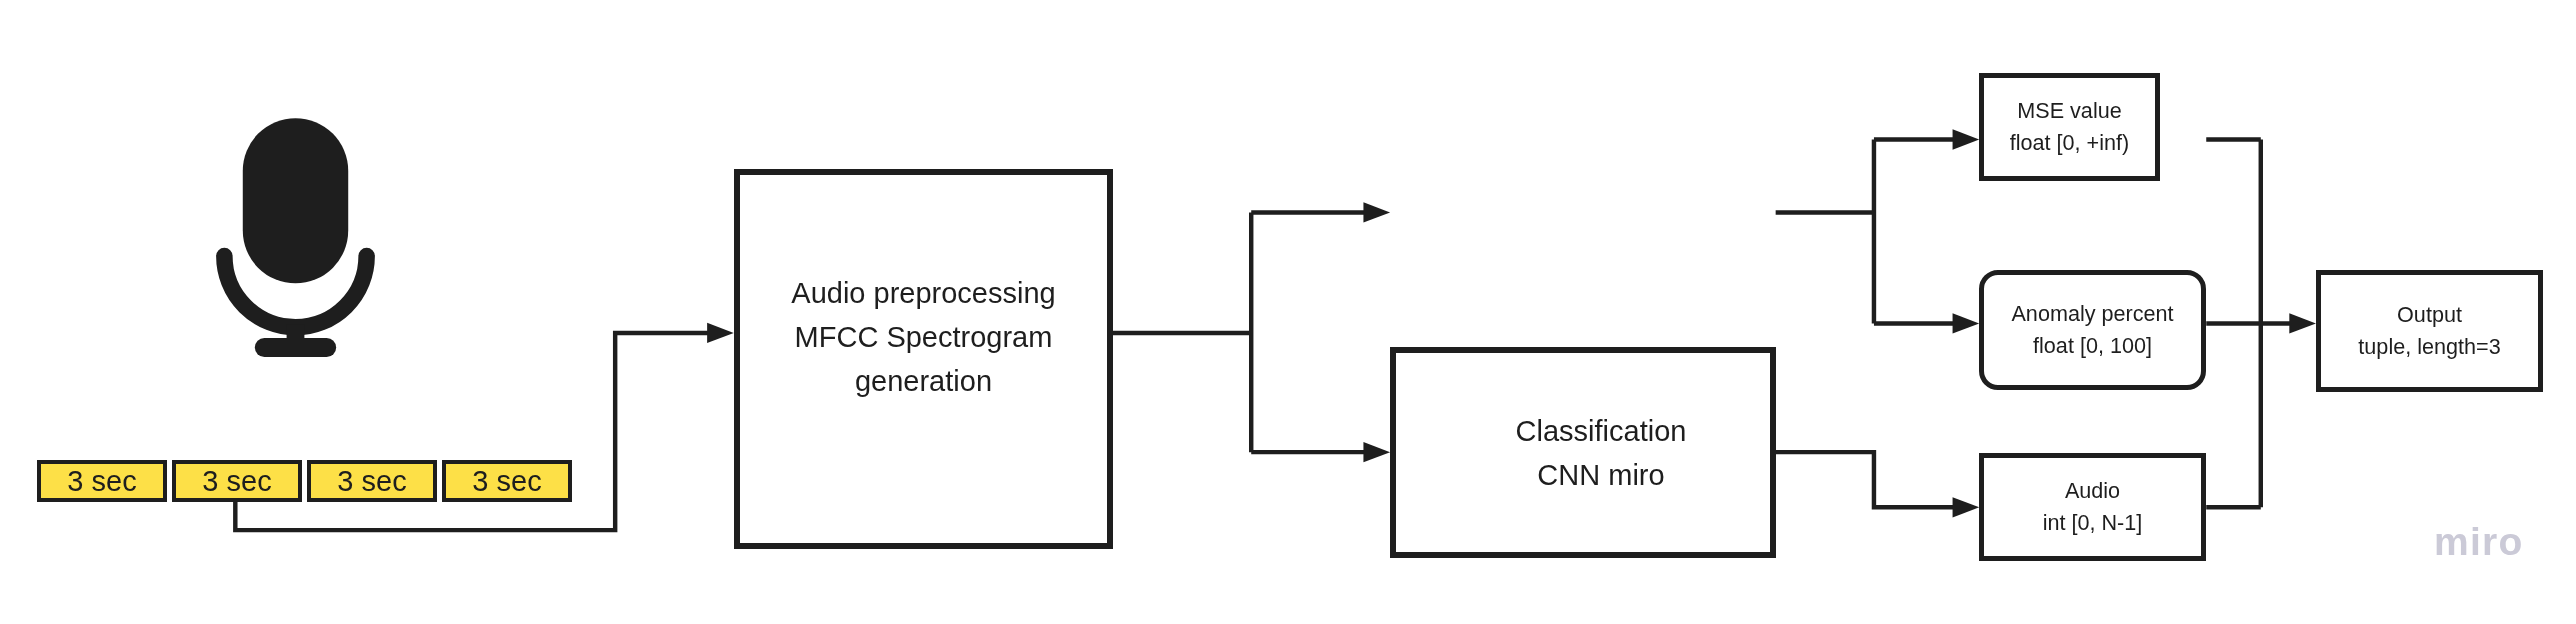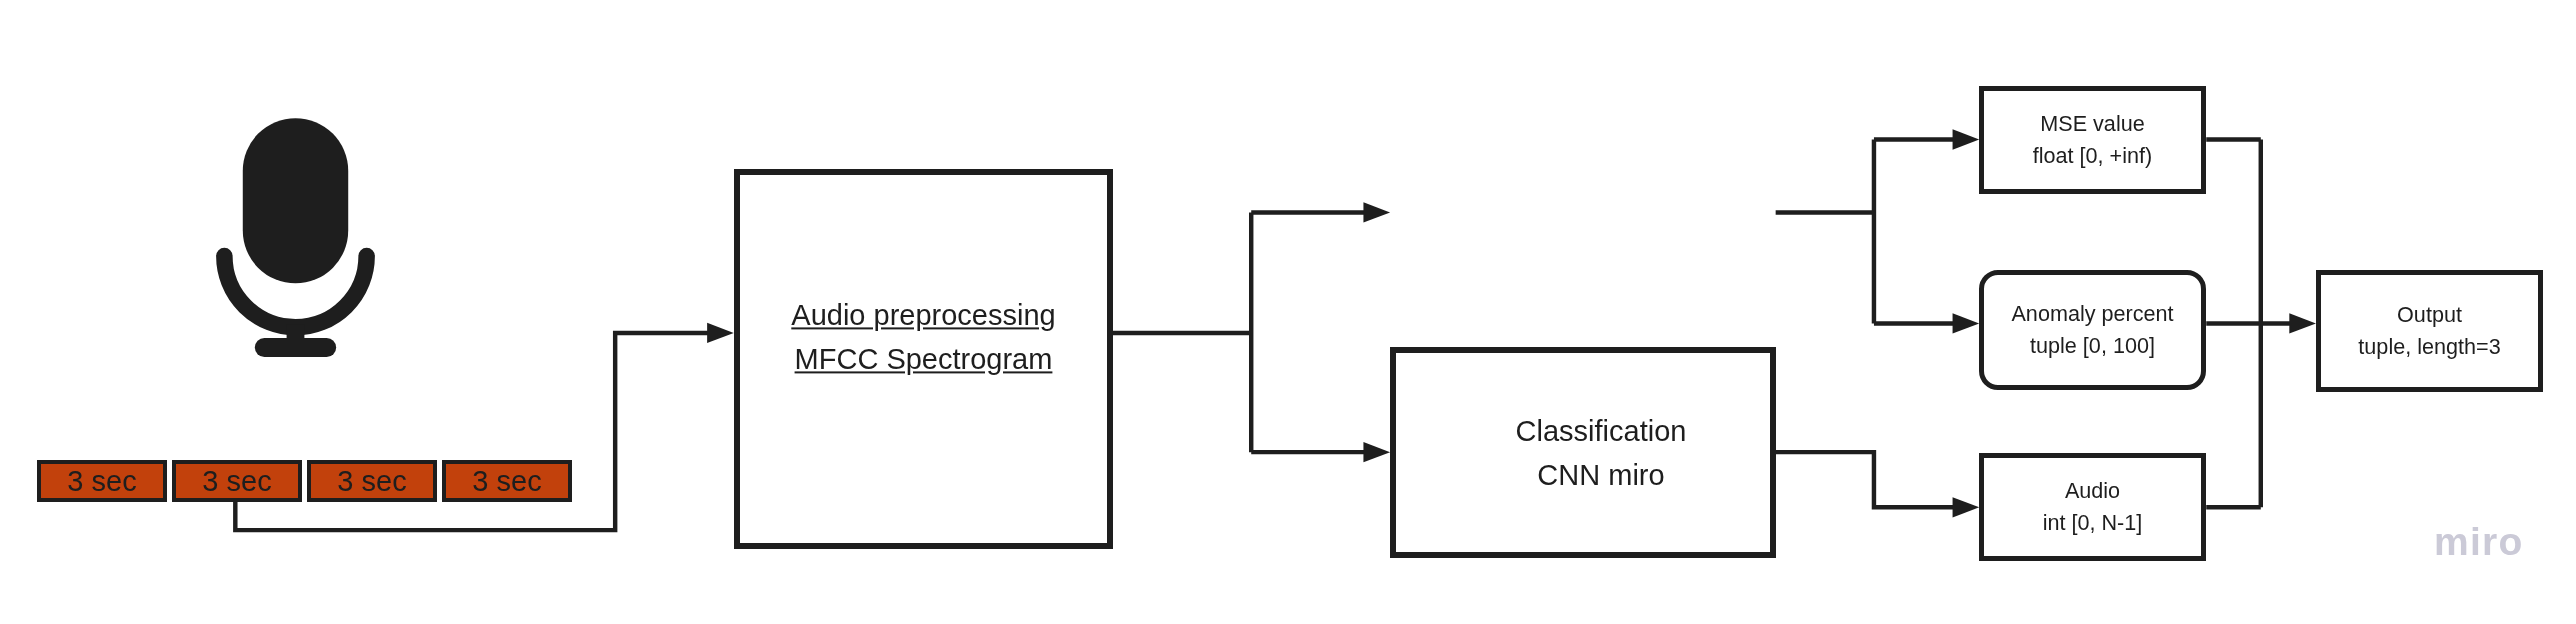--- a/index.html
+++ b/index.html
@@ -32,36 +32,36 @@
     flex-direction:column;
     align-items:center;
     justify-content:center;
     text-align:center;
     z-index:2;
   }
   .node .txt{display:block;}
   .big .txt{font-size:29px;line-height:44px;}
   .small{border-width:5.7px;}
   .small .txt{font-size:21.6px;line-height:32px;}
-  .shift-up{transform:translateY(-21.6px);text-decoration:underline;}
+  .shift-up{transform:translateY(-21.6px);}
 
   
   .audio-node  {left:734px;top:169px;width:379px;height:380px;}
   .vae-node    {left:1390px;top:108px;width:386px;height:209px;}
   .cnn-node    {left:1390px;top:347px;width:386px;height:211px;padding-left:36px;}
-  .mse-node    {left:1979px;top:86px;width:227px;height:108px;}
+  .mse-node    {left:1979px;top:73px;width:181px;height:108px;}
   .anomaly-node{left:1979px;top:270px;width:227px;height:120px;border-radius:19px;}
   .class-node  {left:1979px;top:453px;width:227px;height:108px;}
   .output-node {left:2316px;top:270px;width:227px;height:122px;}
 
   .segment{
     position:absolute;
     top:460px;
     width:130px;height:42px;
-    background:#c2410c;
+    background:#fde047;
     border:4.4px solid var(--ink);
     display:flex;align-items:center;justify-content:center;
     font-size:29px;
     z-index:2;
   }
   .seg-0{left:37px;} .seg-1{left:172px;} .seg-2{left:307px;} .seg-3{left:442px;}
 
   .mic{
     position:absolute;left:211px;top:115px;width:169px;height:249px;z-index:2;
   }
@@ -120,20 +120,21 @@
     <span class="txt">3 sec</span>
   </div>
   <div class="segment seg-3">
     <span class="txt">3 sec</span>
   </div>
 
   <div class="node big audio-node">
     <div class="shift-up">
       <span class="txt">Audio preprocessing</span>
       <span class="txt">MFCC Spectrogram</span>
+      <span class="txt">generation</span>
     </div>
   </div>
 
 
   <div class="node big cnn-node">
     <div>
       <span class="txt">Classification</span>
       <span class="txt">CNN miro</span>
     </div>
   </div>
@@ -141,21 +142,21 @@
   <div class="node small mse-node">
     <div>
       <span class="txt">MSE value</span>
       <span class="txt">float [0, +inf)</span>
     </div>
   </div>
 
   <div class="node small anomaly-node">
     <div>
       <span class="txt">Anomaly percent</span>
-      <span class="txt">tuple [0, 100]</span>
+      <span class="txt">float [0, 100]</span>
     </div>
   </div>
 
   <div class="node small class-node">
     <div>
       <span class="txt">Audio</span>
       <span class="txt">int [0, N-1]</span>
     </div>
   </div>
 

